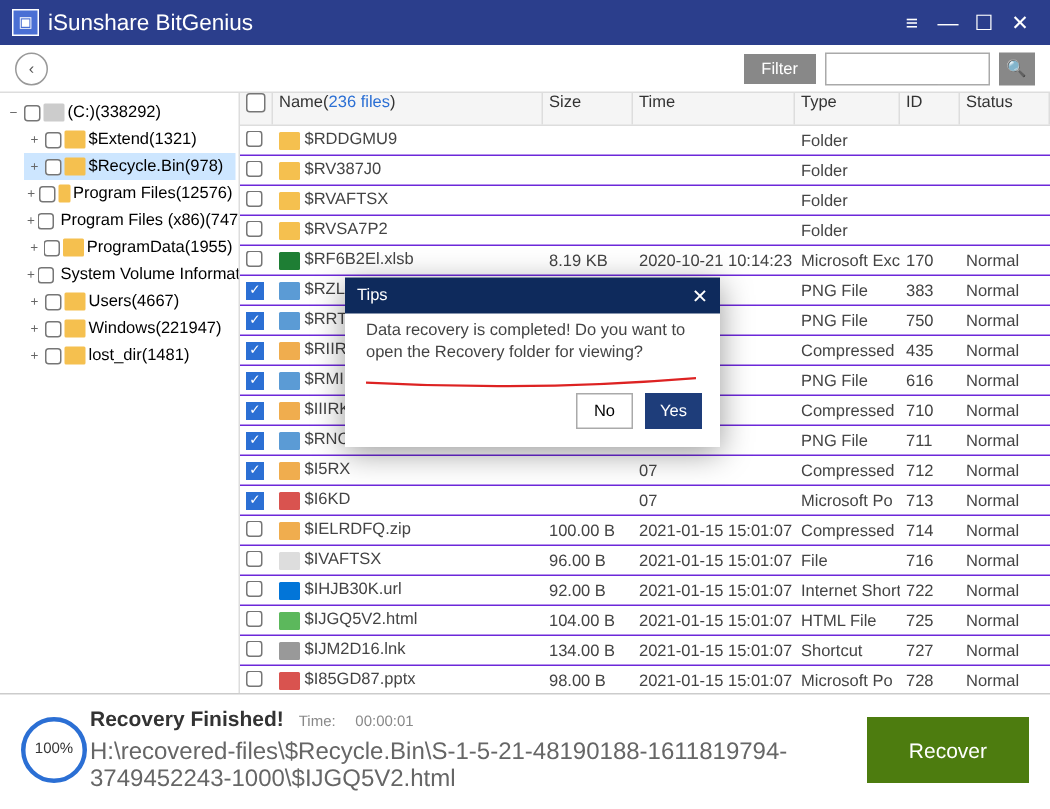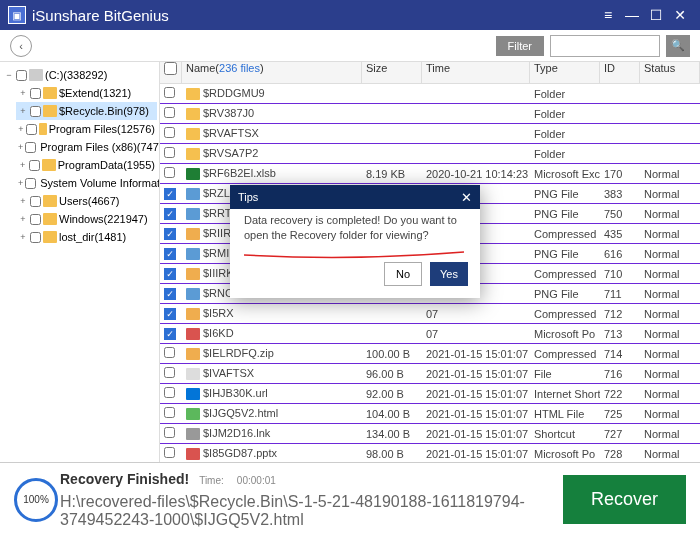--- a/index.html
+++ b/index.html
@@ -46,21 +46,21 @@
 .ic-url{background:#0275d8}
 .ic-html{background:#5cb85c}
 .ic-lnk{background:#999}
 .chk-blue{width:12px;height:12px;background:#2B6FD4;display:inline-flex;align-items:center;justify-content:center;color:#fff;font-size:9px;line-height:1}
 .footer{height:74px;border-top:1px solid #ccc;display:flex;align-items:center;padding:0 14px;gap:2px}
 .prog-circle{width:44px;height:44px;border:3px solid #2B6FD4;border-radius:50%;display:flex;align-items:center;justify-content:center;font-size:10px;color:#333}
 .footer-text{flex:1}
 .footer-title{font-size:14px;font-weight:bold;color:#333}
 .footer-time{color:#888;font-size:10px;margin-left:10px}
 .footer-path{font-size:16px;color:#666;margin-top:6px}
-.recover-btn{background:#15803d;color:#fff;border:none;padding:14px 28px;font-size:18px;cursor:pointer}
+.recover-btn{background:#4d7c0f;color:#fff;border:none;padding:14px 28px;font-size:14px;cursor:pointer}
 .dialog{position:absolute;left:230px;top:185px;width:250px;background:#fff;box-shadow:0 4px 20px rgba(0,0,0,.4)}
 .dialog-head{background:#0e2a5c;color:#fff;height:24px;display:flex;align-items:center;padding:0 8px;font-size:11px}
 .dialog-head .dclose{margin-left:auto;cursor:pointer;font-size:13px}
 .dialog-body{padding:4px 14px 10px;color:#444;font-size:11px;line-height:1.4;position:relative}
 .dialog-underline{position:absolute;left:14px;right:14px;top:42px;height:8px;pointer-events:none}
 .dialog-btns{display:flex;justify-content:flex-end;gap:8px;padding:8px 12px 12px}
 .dialog-btns button{min-width:38px;height:24px;border:1px solid #aaa;background:#fff;cursor:pointer;font-size:11px}
 .dialog-btns .yes{background:#1e3d7a;color:#fff;border-color:#1e3d7a}
 .link{color:#2B6FD4}
 </style>

